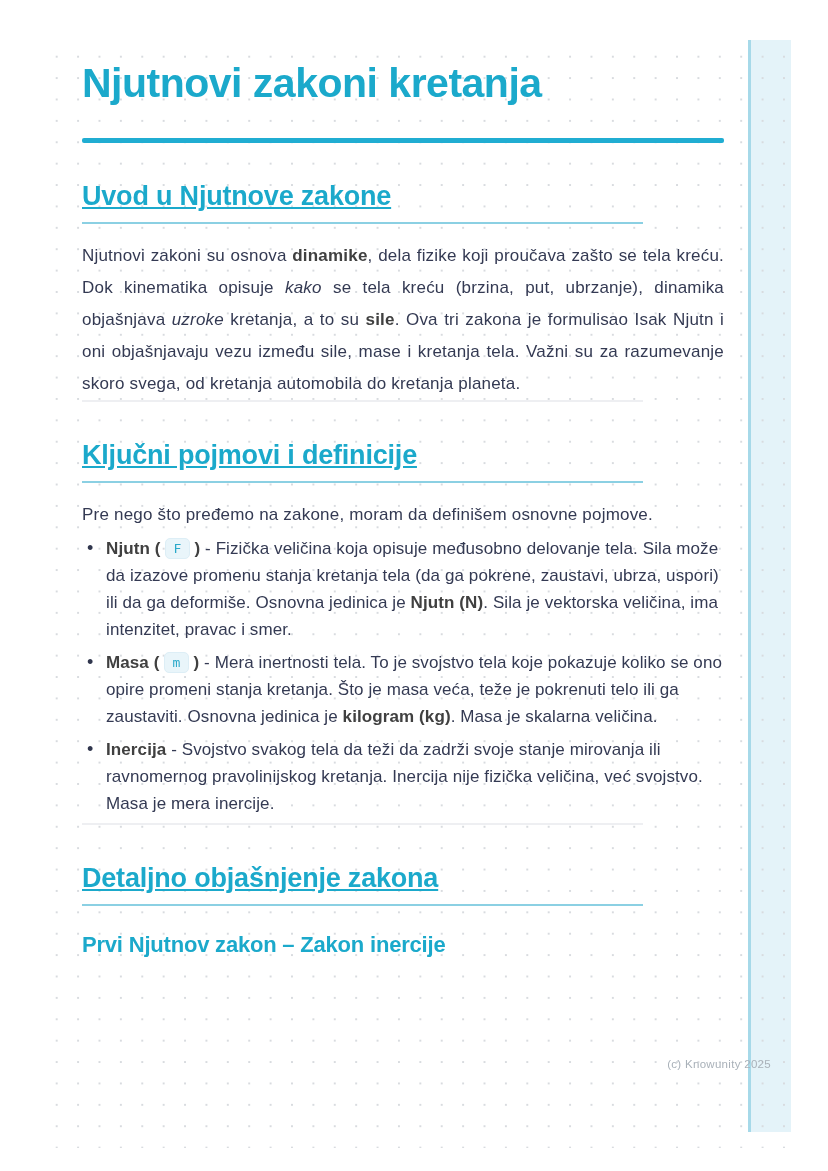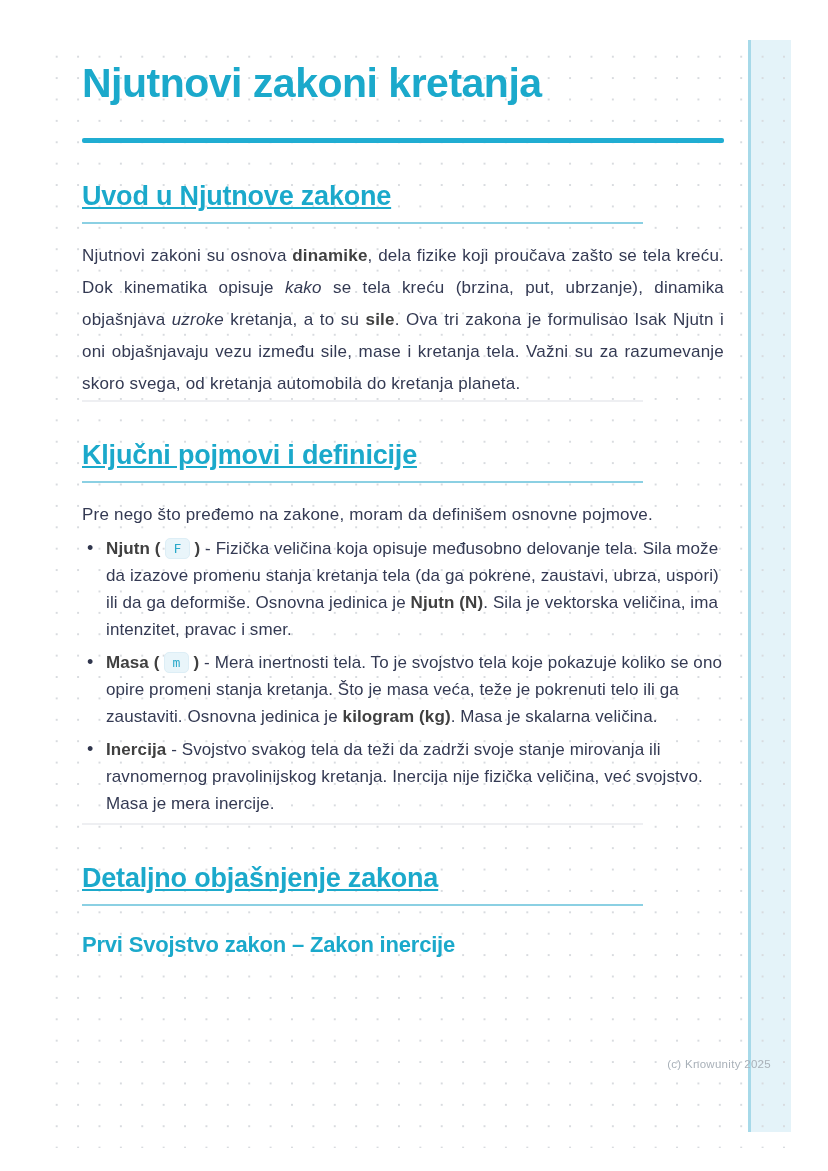--- a/index.html
+++ b/index.html
@@ -162,17 +162,17 @@
 
     <li><b>Inercija</b><span> - Svojstvo svakog tela da teži da zadrži svoje stanje mirovanja ili ravnomernog pravolinijskog kretanja. Inercija nije fizička veličina, već svojstvo. Masa je mera inercije.</span></li>
 
   </ul>
 
   <hr class="divider pre-heading">
 
   <h2 class="section">Detaljno objašnjenje zakona</h2>
   <div class="rule-thin"></div>
 
-  <h3 class="subsection">Prvi Svojstvo zakon – Zakon inercije</h3>
+  <h3 class="subsection">Prvi Njutnov zakon – Zakon inercije</h3>
 
 </div>
 
 <div class="copyright">(c) Knowunity 2025</div>
 
 </body></html>

